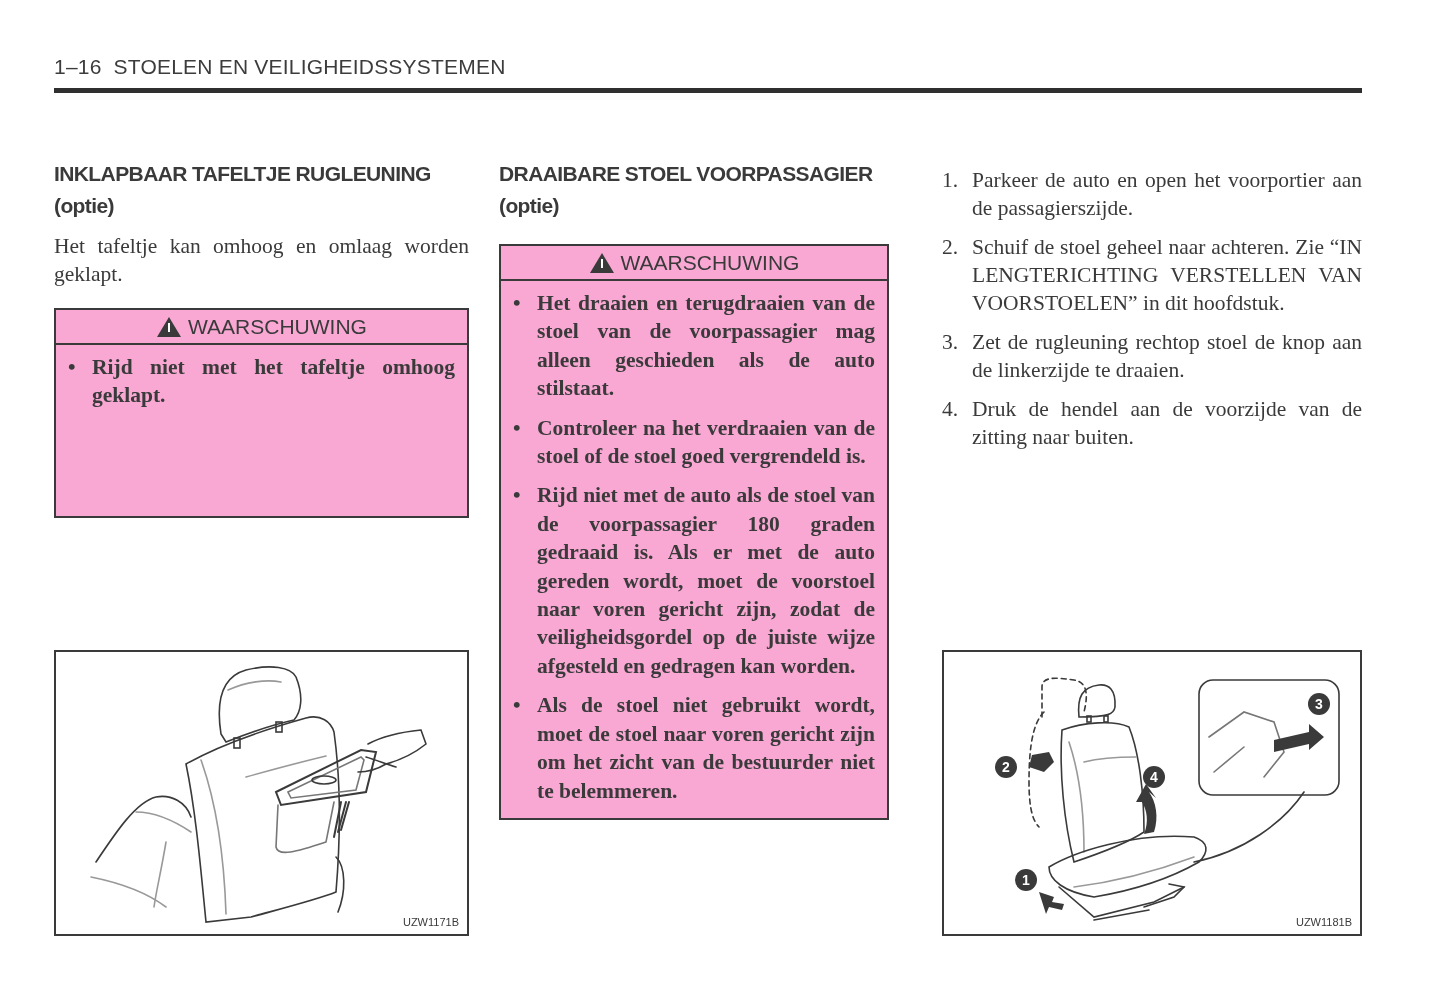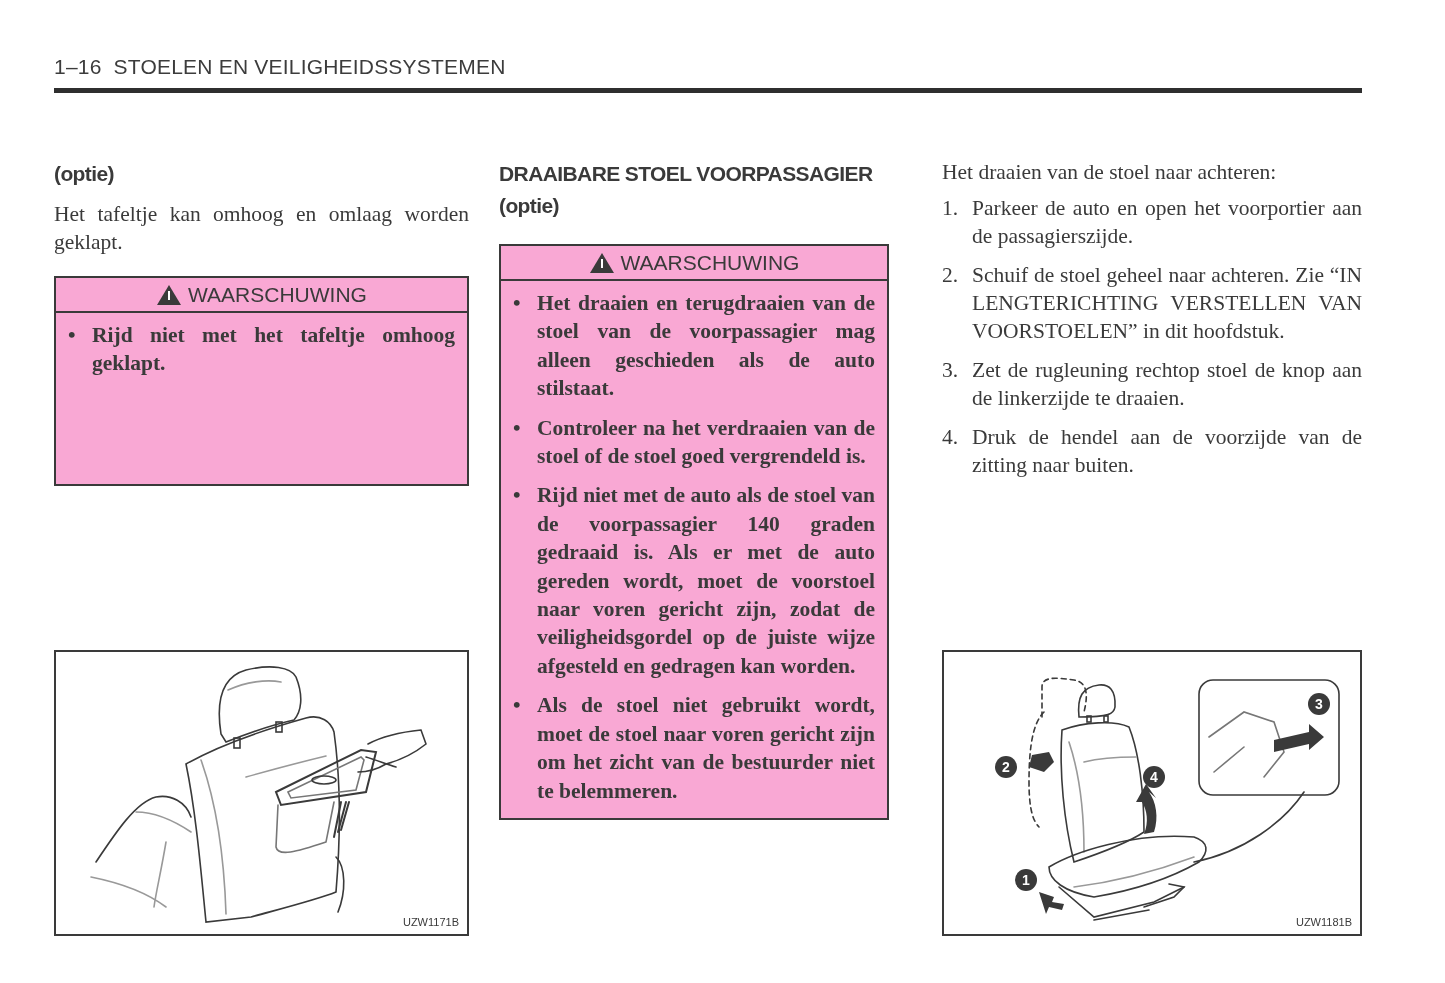--- a/index.html
+++ b/index.html
@@ -64,20 +64,21 @@
 </head>
 <body>
 
 <div class="header">
   <span>1–16</span>&nbsp;
   <span>STOELEN EN VEILIGHEIDSSYSTEMEN</span>
 </div>
 <div class="header-rule"></div>
 
 <div class="col col1">
+  <div class="sec-title">INKLAPBAAR TAFELTJE RUGLEUNING</div>
   <div class="sec-title">(optie)</div>
   <div class="body-text" style="margin-top:10px;">Het tafeltje kan omhoog en omlaag worden geklapt.</div>
 
   <div class="warn-box" style="margin-top:20px; height:210px;">
     <div class="warn-head">
       <svg viewBox="0 0 26 22">
         <polygon points="13,1 25,21 1,21" fill="#3a3a3a"></polygon>
         <rect x="12" y="7" width="2" height="9" fill="#fff"></rect>
       </svg>
       <span>WAARSCHUWING</span>
@@ -140,32 +141,31 @@
       <div class="bullet">
         <span class="dot">•</span>
         <span class="txt">Het draaien en terugdraaien van de stoel van de voorpassagier mag alleen geschieden als de auto stilstaat.</span>
       </div>
       <div class="bullet">
         <span class="dot">•</span>
         <span class="txt">Controleer na het verdraaien van de stoel of de stoel goed vergrendeld is.</span>
       </div>
       <div class="bullet">
         <span class="dot">•</span>
-        <span class="txt">Rijd niet met de auto als de stoel van de voorpassagier 140 graden gedraaid is. Als er met de auto gereden wordt, moet de voorstoel naar voren gericht zijn, zodat de veiligheidsgordel op de juiste wijze afgesteld en gedragen kan worden.</span>
+        <span class="txt">Rijd niet met de auto als de stoel van de voorpassagier 180 graden gedraaid is. Als er met de auto gereden wordt, moet de voorstoel naar voren gericht zijn, zodat de veiligheidsgordel op de juiste wijze afgesteld en gedragen kan worden.</span>
       </div>
       <div class="bullet">
         <span class="dot">•</span>
         <span class="txt">Als de stoel niet gebruikt wordt, moet de stoel naar voren gericht zijn om het zicht van de bestuurder niet te belemmeren.</span>
       </div>
     </div>
   </div>
 </div>
 
 <div class="col col3">
-  <div class="body-text">Het draaien van de stoel naar achteren:</div>
   <div class="steps body-text">
     <div class="step">
       <span class="num">1.</span>
       <span class="txt">Parkeer de auto en open het voorportier aan de passagierszijde.</span>
     </div>
     <div class="step">
       <span class="num">2.</span>
       <span class="txt">Schuif de stoel geheel naar achteren. Zie “IN LENGTERICHTING VERSTELLEN VAN VOORSTOELEN” in dit hoofdstuk.</span>
     </div>
     <div class="step">

